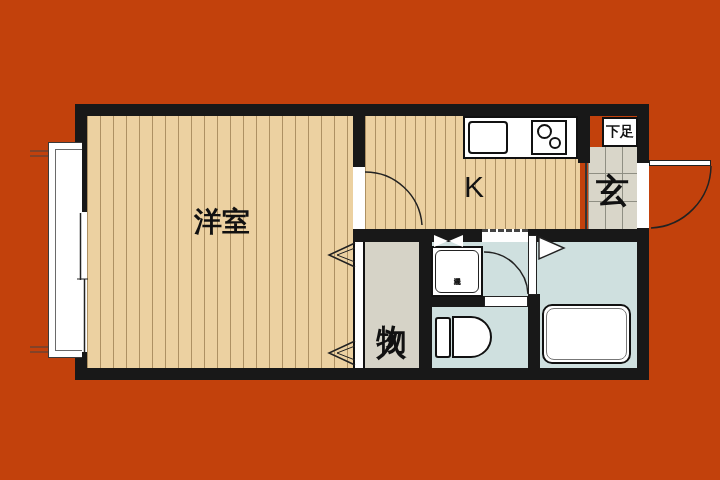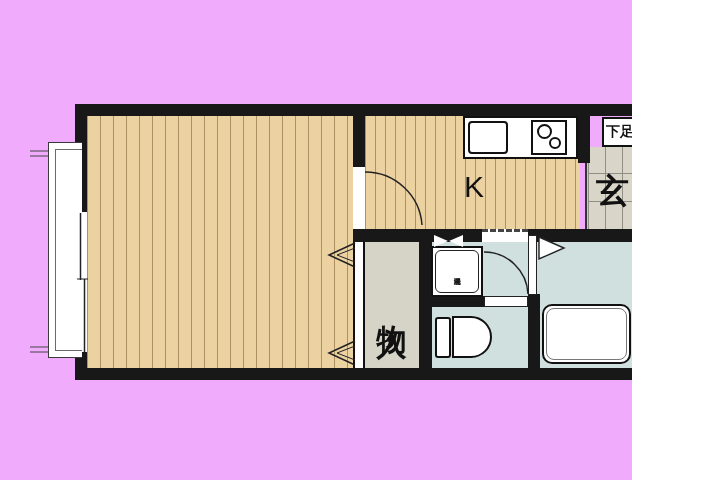--- a/index.html
+++ b/index.html
@@ -1,17 +1,17 @@
 <!DOCTYPE html>
 <html><head>
 <meta charset="utf-8">
 <style>
   html,body{margin:0;padding:0;background:#fff;}
   #canvas{
-    position:relative;width:632px;height:480px;background:#f0abfc;overflow:hidden;
+    position:relative;width:720px;height:480px;background:#c2410c;overflow:hidden;
     font-family:"Liberation Sans","DejaVu Sans",sans-serif;color:#111;
   }
   .abs{position:absolute;box-sizing:border-box;}
   
   .wall{background:#181818;}
   
   .wood-lg{
     background:#ecd1a1;
     background-image:repeating-linear-gradient(90deg, rgba(122,92,48,.55) 0 1px, transparent 1px 13px);
   }
@@ -90,20 +90,21 @@
   <div class="abs center" style="left:435px;top:250px;width:44px;height:43px;border:1.5px solid #222;border-radius:6px;background:#fff;">
     <span class="label vtext" style="font-size:7px;letter-spacing:0;">洗濯機置場</span>
   </div>
   <div class="abs" style="left:435px;top:317px;width:16px;height:41px;background:#fff;border:2px solid #111;border-radius:3px;"></div>
   <div class="abs" style="left:452px;top:316px;width:40px;height:42px;background:#fff;border:2px solid #111;border-radius:0 21px 21px 0;"></div>
 
   <div class="abs" style="left:542px;top:304px;width:89px;height:60px;background:#fff;border:2.5px solid #111;border-radius:10px;"></div>
   <div class="abs" style="left:546px;top:308px;width:81px;height:52px;border:1px solid #777;border-radius:8px;"></div>
 
   <div class="abs label" style="left:122px;top:205px;width:200px;text-align:center;font-size:28px;font-weight:600;line-height:33px;">
+    <span style="display:block;">洋室</span>
   </div>
   <div class="abs label" style="left:464px;top:170px;font-size:30px;font-weight:500;">K</div>
   <div class="abs label center" style="left:588px;top:170px;width:49px;height:42px;">
     <span style="font-size:33px;font-weight:600;">玄</span>
   </div>
   <div class="abs center" style="left:374px;top:264px;width:36px;height:80px;">
     <span class="label vtext" style="font-size:30px;font-weight:600;letter-spacing:3px;">物入</span>
   </div>
 
   <svg width="720" height="480" viewBox="0 0 720 480">

